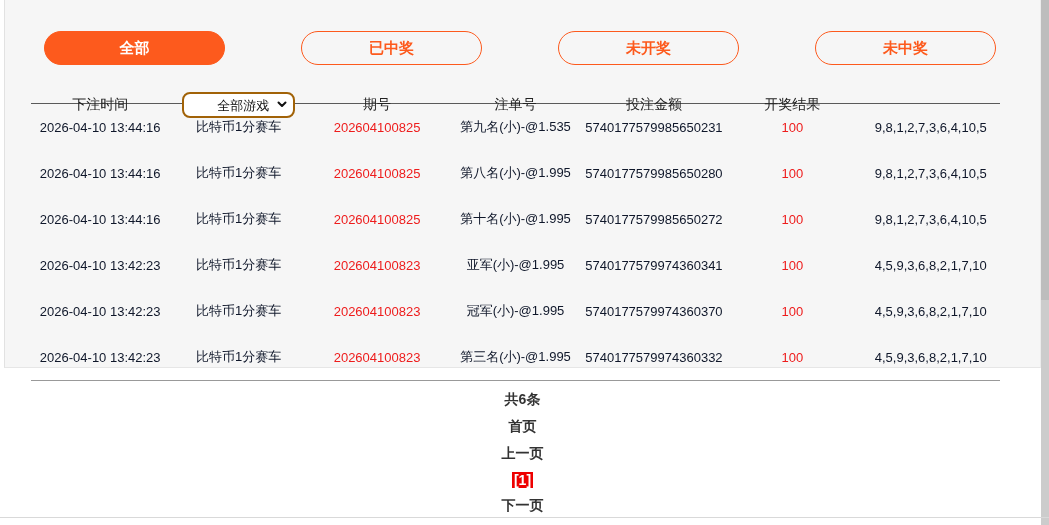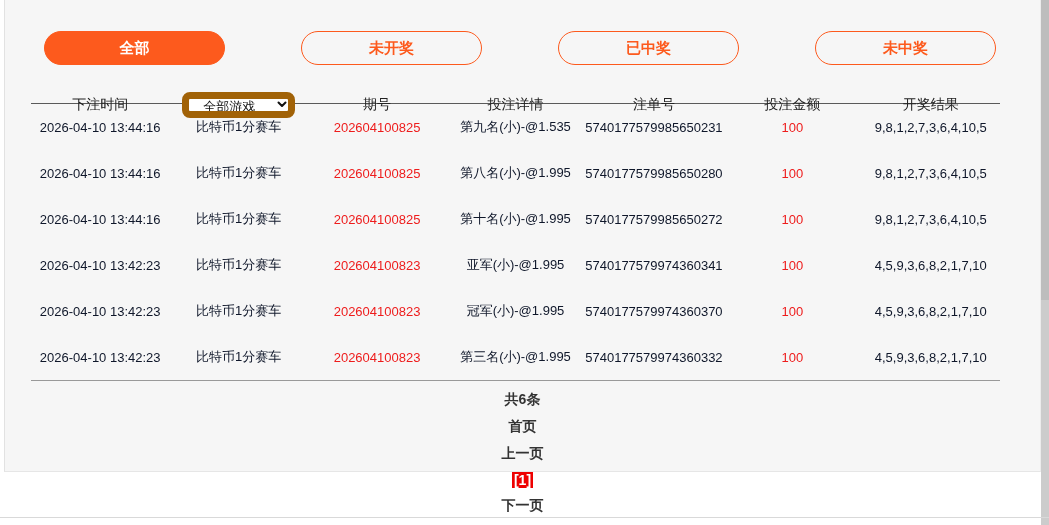--- a/index.html
+++ b/index.html
@@ -1,20 +1,20 @@
 <!DOCTYPE html>
 <html style="--accent: #fd5a1d; --red-text: #ee1c1c; --red-badge: #ee0000; --input-border: #4285f4;"><head>
 <meta charset="utf-8">
 <style>
   * { margin:0; padding:0; box-sizing:border-box; }
   html,body { width:1049px; height:525px; overflow:hidden; background:#ffffff;
     font-family:"Liberation Sans","DejaVu Sans",sans-serif; }
   .page { position:relative; width:1049px; height:525px; background:#ffffff; }
 
-  .content { position:absolute; left:4px; top:0; width:1037px; height:472px;
+  .content { position:absolute; left:4px; top:0; width:1037px; height:368px;
     background:#f6f6f6; border-left:1px solid #e2e2e2; border-right:1px solid #ececec;
     border-bottom:1px solid #e6e6e6; }
 
   .scrollbar { position:absolute; right:0; top:0; width:8px; height:525px; background:#cccccc; }
   .scroll-thumb { position:absolute; right:0; top:0; width:8px; height:300px; background:#bdbdbd; }
   .bottom-line { position:absolute; left:0; top:517px; width:1049px; height:0;
     border-top:1px solid #d9d9d9; }
 
   
   .tabs { display:flex; justify-content:space-between; margin:31px 44px 0 39px; }
@@ -29,23 +29,23 @@
   .thead { height:28px; border-bottom:1px solid #5a5a5a; }
   .th { text-align:center; font-size:14px; color:#222222; white-space:nowrap;margin-top:16px; }
   .tbody { border-bottom:1px solid #999999; }
   .tr { height:46px; }
   .td { text-align:center; font-size:13px; color:#0f172a; white-space:nowrap; }
   .td.red { color:var(--red-text,#ee1c1c); }
 
   
   .select-cell { display:flex; justify-content:center; }
   .select-wrap { position:relative; width:113px; height:26px; }
-  .select-wrap select { width:113px; height:26px; border:7px solid #a16207; border-radius:8px;
+  .select-wrap select { width:113px; height:26px; border:2px solid #a16207; border-radius:8px;
     background:#ffffff; font-size:13px; font-family:inherit; color:#111111;
-    padding:0 24px 0 14px; appearance:none; -webkit-appearance:none; text-align:left;
+    padding:0 24px 0 14px; appearance:none; -webkit-appearance:none; text-align:right;
     cursor:pointer; }
   .chev { position:absolute; right:7px; top:6px; pointer-events:none; line-height:0; }
 
   
   .pagination { display:flex; justify-content:center; align-items:center; gap:9px;
     margin-top:10px; font-size:14px; font-weight:700; color:#333333;flex-direction:column; }
   .pg-link { color:#333333; text-decoration:none; cursor:pointer; }
   .pg-current { background:var(--red-badge,#ee0000); color:#ffffff; padding:0 2px; }
   .pg-input { width:31px; height:22px; border:2px solid var(--input-border,#4285f4);
     border-radius:2px; background:#ffffff; text-align:center; font-size:13px; outline:none; }
@@ -54,42 +54,41 @@
     color:var(--red-badge,#ee0000); }
 </style>
 </head>
 <body>
 
 <div class="page">
   <div class="content">
 
     <div class="tabs">
       <button class="tab active">全部</button>
+      <button class="tab">已中奖</button>
       <button class="tab">未开奖</button>
-      <button class="tab">已中奖</button>
       <button class="tab">未中奖</button>
     </div>
 
     <div class="table">
       <div class="thead">
         <div class="th">下注时间</div>
         <div class="th select-cell">
           <span class="select-wrap">
             <select>
               <option>全部游戏</option>
             </select>
             <span class="chev">
               <svg width="12" height="12" viewBox="0 0 24 24" fill="none" stroke="#111" stroke-width="4" stroke-linecap="round" stroke-linejoin="round">
                   <polyline points="5,9 12,16 19,9"></polyline>
                 </svg>
             </span>
           </span>
         </div>
         <div class="th">期号</div>
-        <div class="th">投注详情</div>
         <div class="th">注单号</div>
         <div class="th">投注金额</div>
         <div class="th">开奖结果</div>
       </div>
 
       <div class="tbody" id="tbody">
           <div class="tr">
           <div class="td">2026-04-10 13:44:16</div>
           <div class="td">比特币1分赛车</div>
           <div class="td red">202604100825</div>

